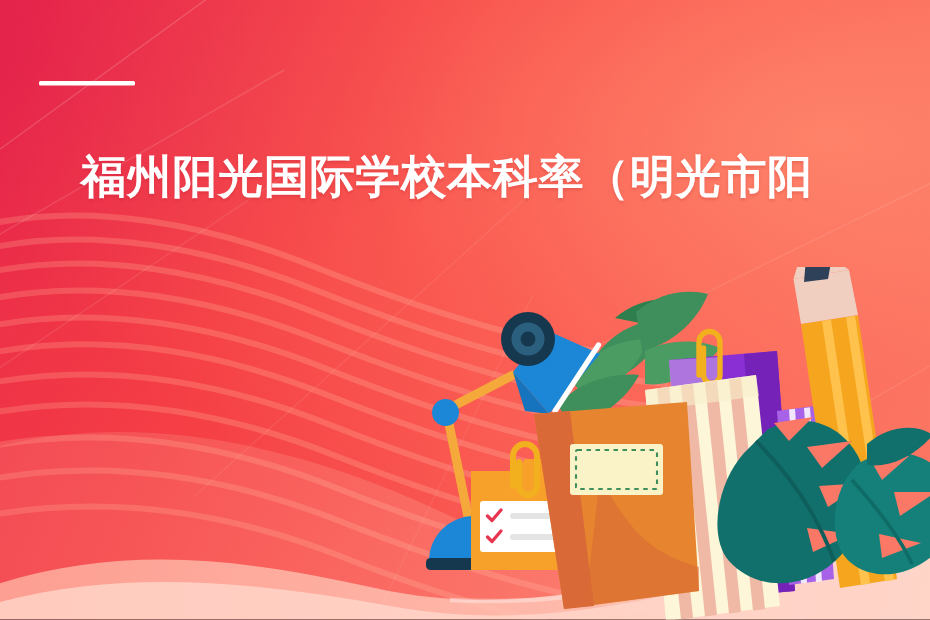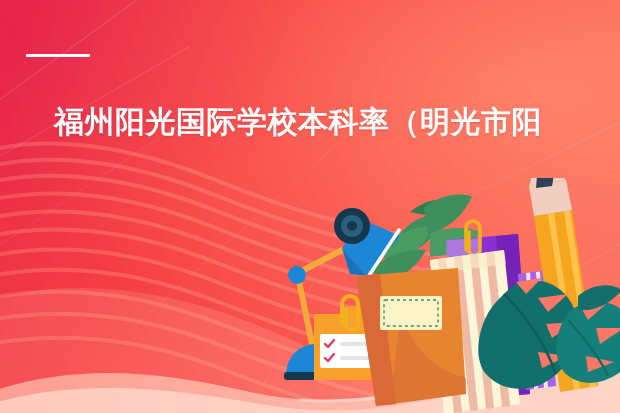--- a/index.html
+++ b/index.html
@@ -6,21 +6,21 @@
   html, body {
     margin: 0;
     padding: 0;
     background: #2b2b2b;
   }
   .stage {
     position: relative;
     width: 620px;
     height: 413px;
     overflow: hidden;
-    font-family: Liberation Sans, sans-serif;
+    font-family: Liberation Mono, monospace;
   }
 
   
   .bg-base {
     position: absolute;
     inset: 0;
     background:
       linear-gradient(118deg,
         #e8294b 0%,
         #ef3347 16%,

